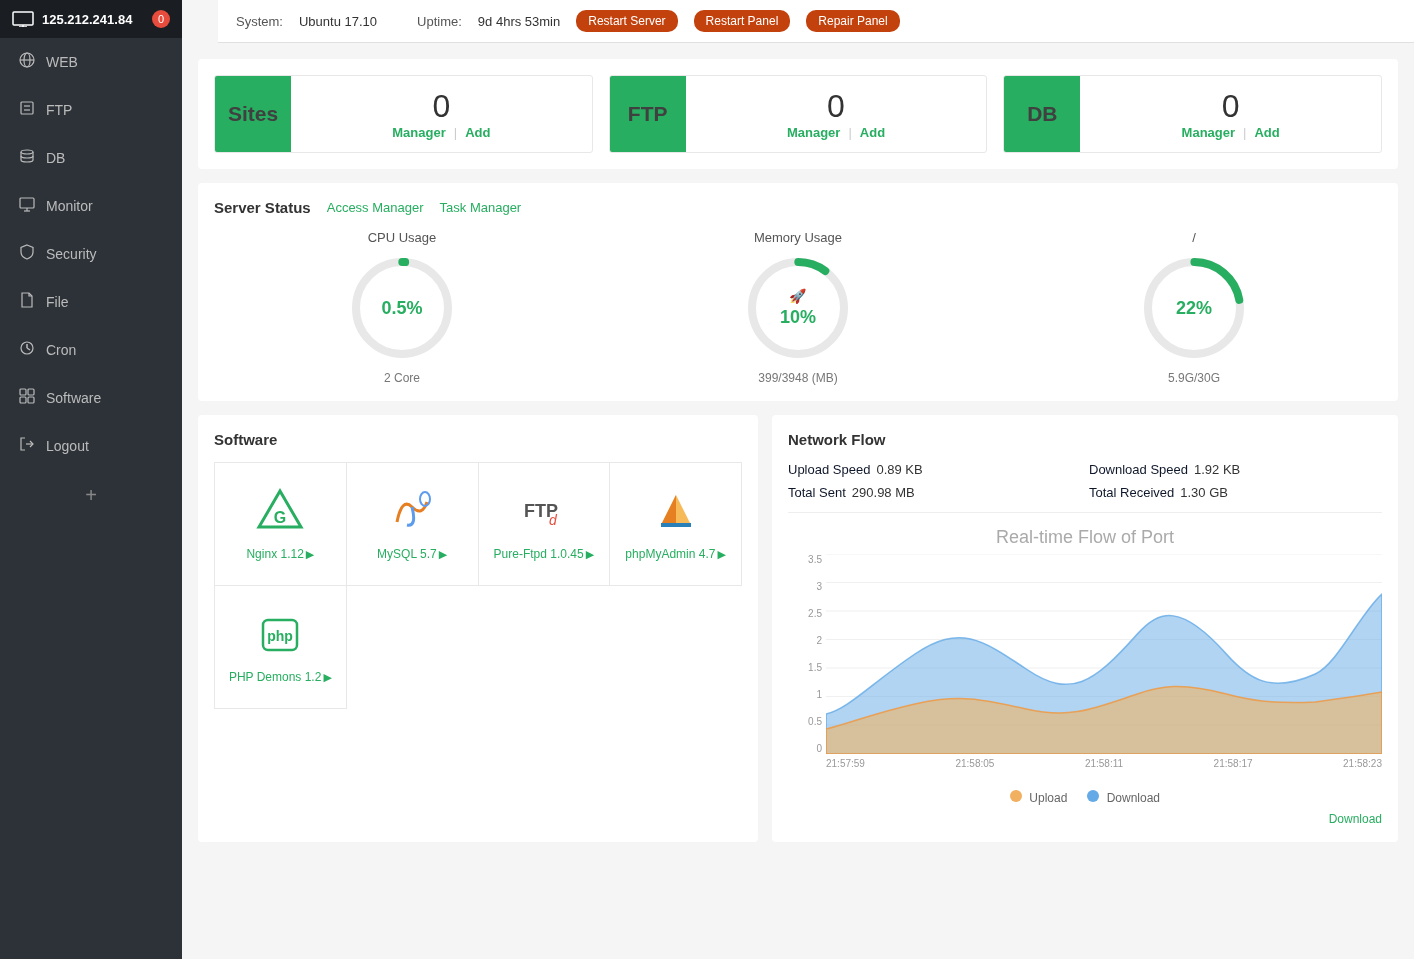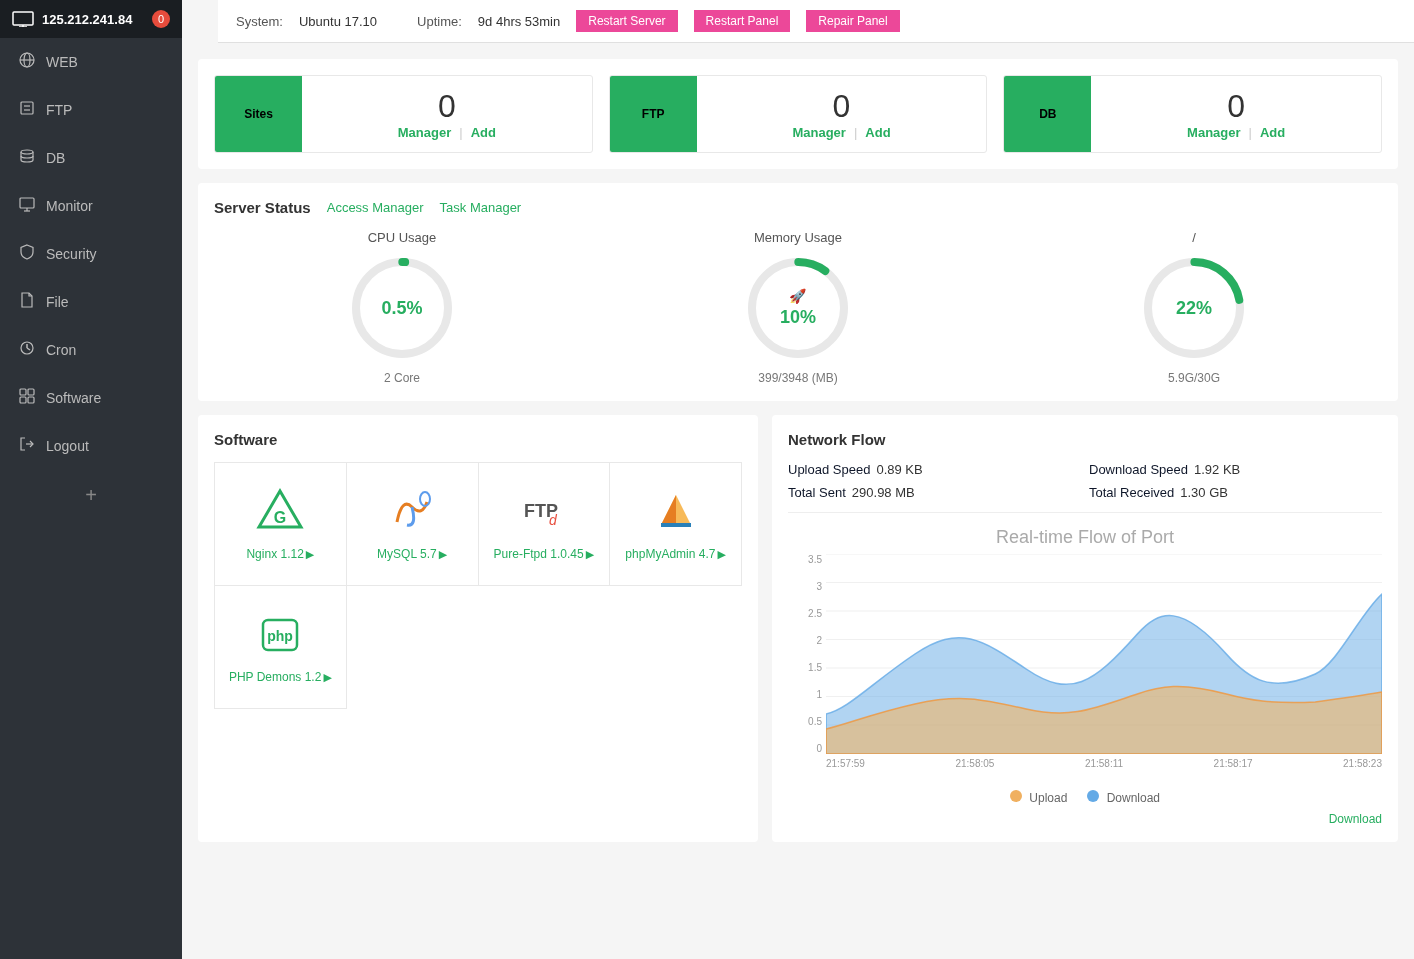--- a/index.html
+++ b/index.html
@@ -67,25 +67,25 @@
       display: flex;
       align-items: center;
       gap: 16px;
       border-bottom: 1px solid #e0e0e0;
       font-size: 13px;
       margin-left: 36px;
     }
     .topbar-btn {
       padding: 4px 12px;
       border: none;
-      border-radius: 0;
+      border-radius: 10px;
       cursor: pointer;
       font-size: 12px;
       color: #fff;
-      background: #ec4899;
+      background: #c2410c;
     }
 
     #content {
       flex: 1;
       overflow-y: auto;
       padding: 16px;
       display: flex;
       flex-direction: column;
       gap: 14px;
     }
@@ -101,26 +101,26 @@
     .stat-card {
       flex: 1;
       display: flex;
       align-items: stretch;
       border: 1px solid #e8e8e8;
       border-radius: 3px;
       overflow: hidden;
     }
     .stat-card-label {
       background: #27ae60;
-      color: #000000;
+      color: #404040;
       display: flex;
       align-items: center;
       justify-content: center;
-      width: 87px;
-      font-size: 12px;
+      width: 76px;
+      font-size: 21px;
       font-weight: bold;
       flex-shrink: 0;
     }
     .stat-card-body {
       flex: 1;
       padding: 12px 16px;
       display: flex;
       flex-direction: column;
       align-items: center;
     }

